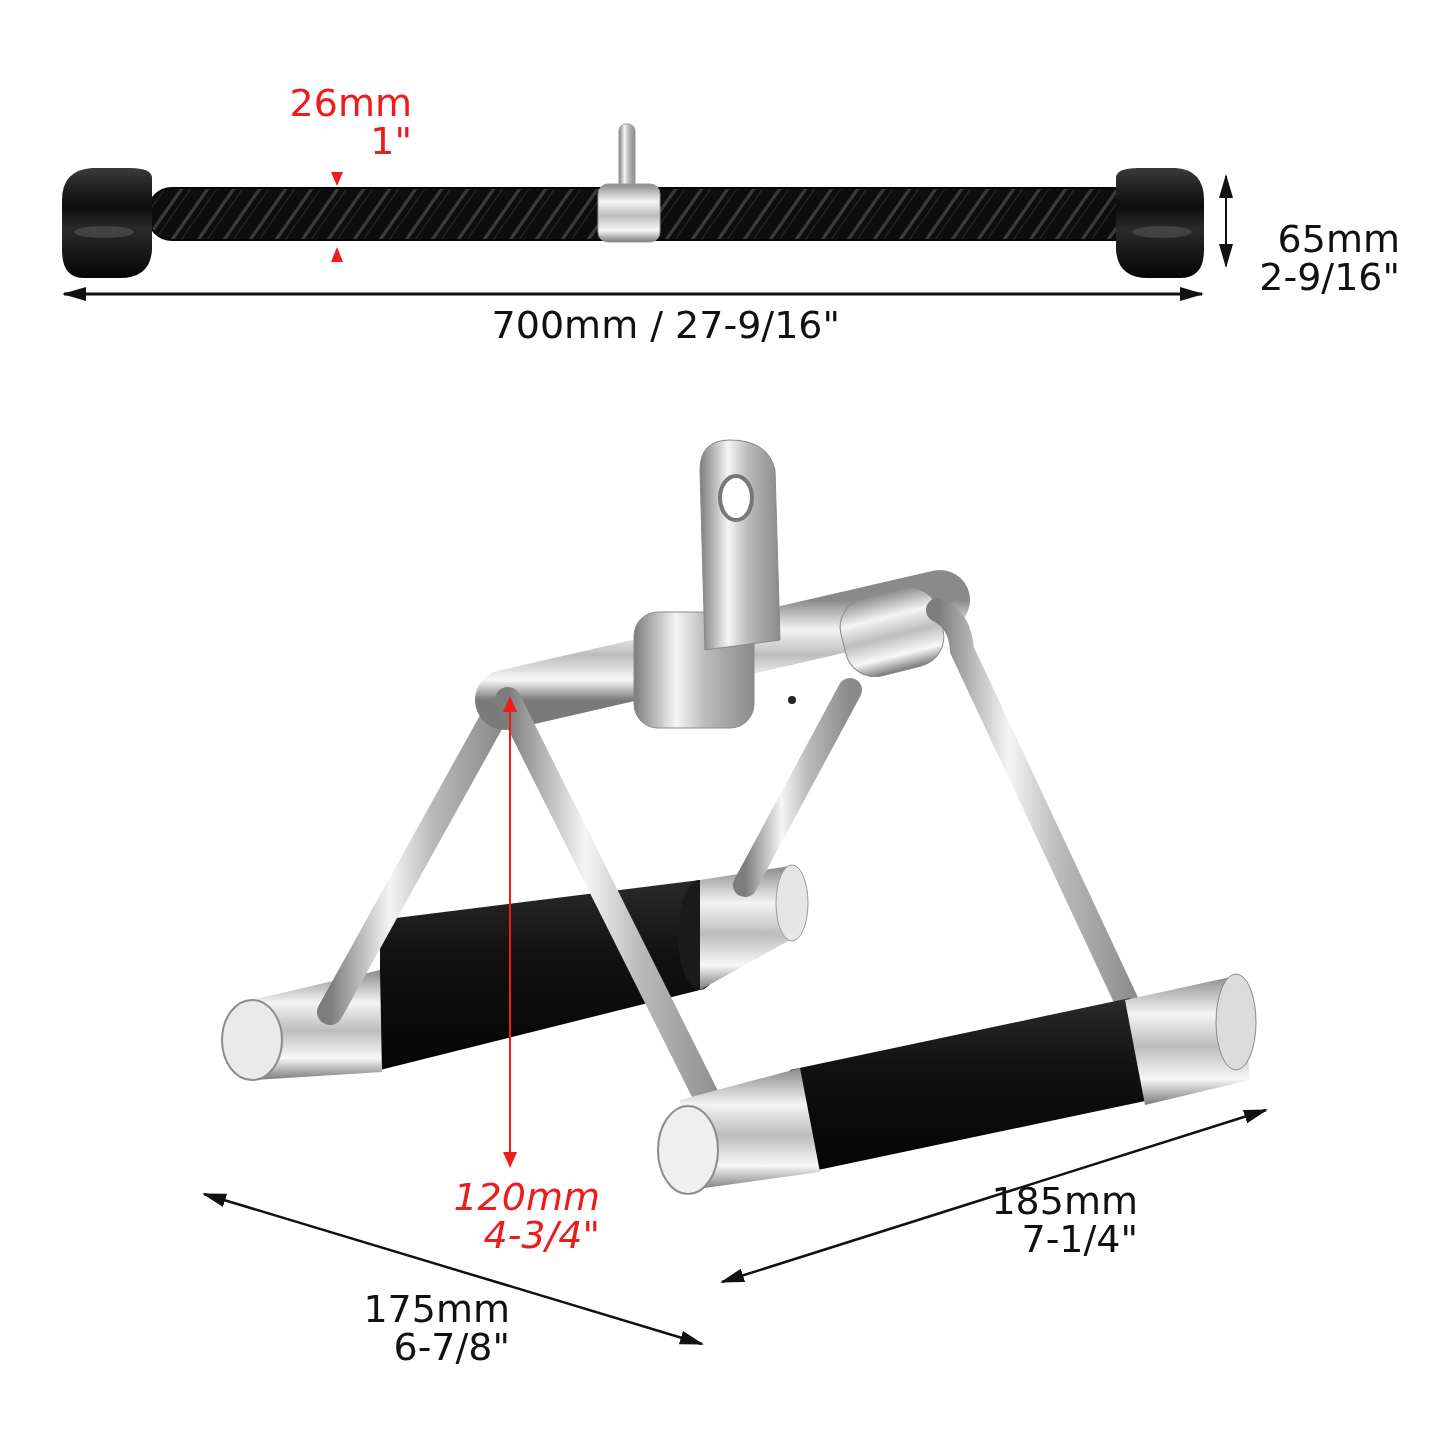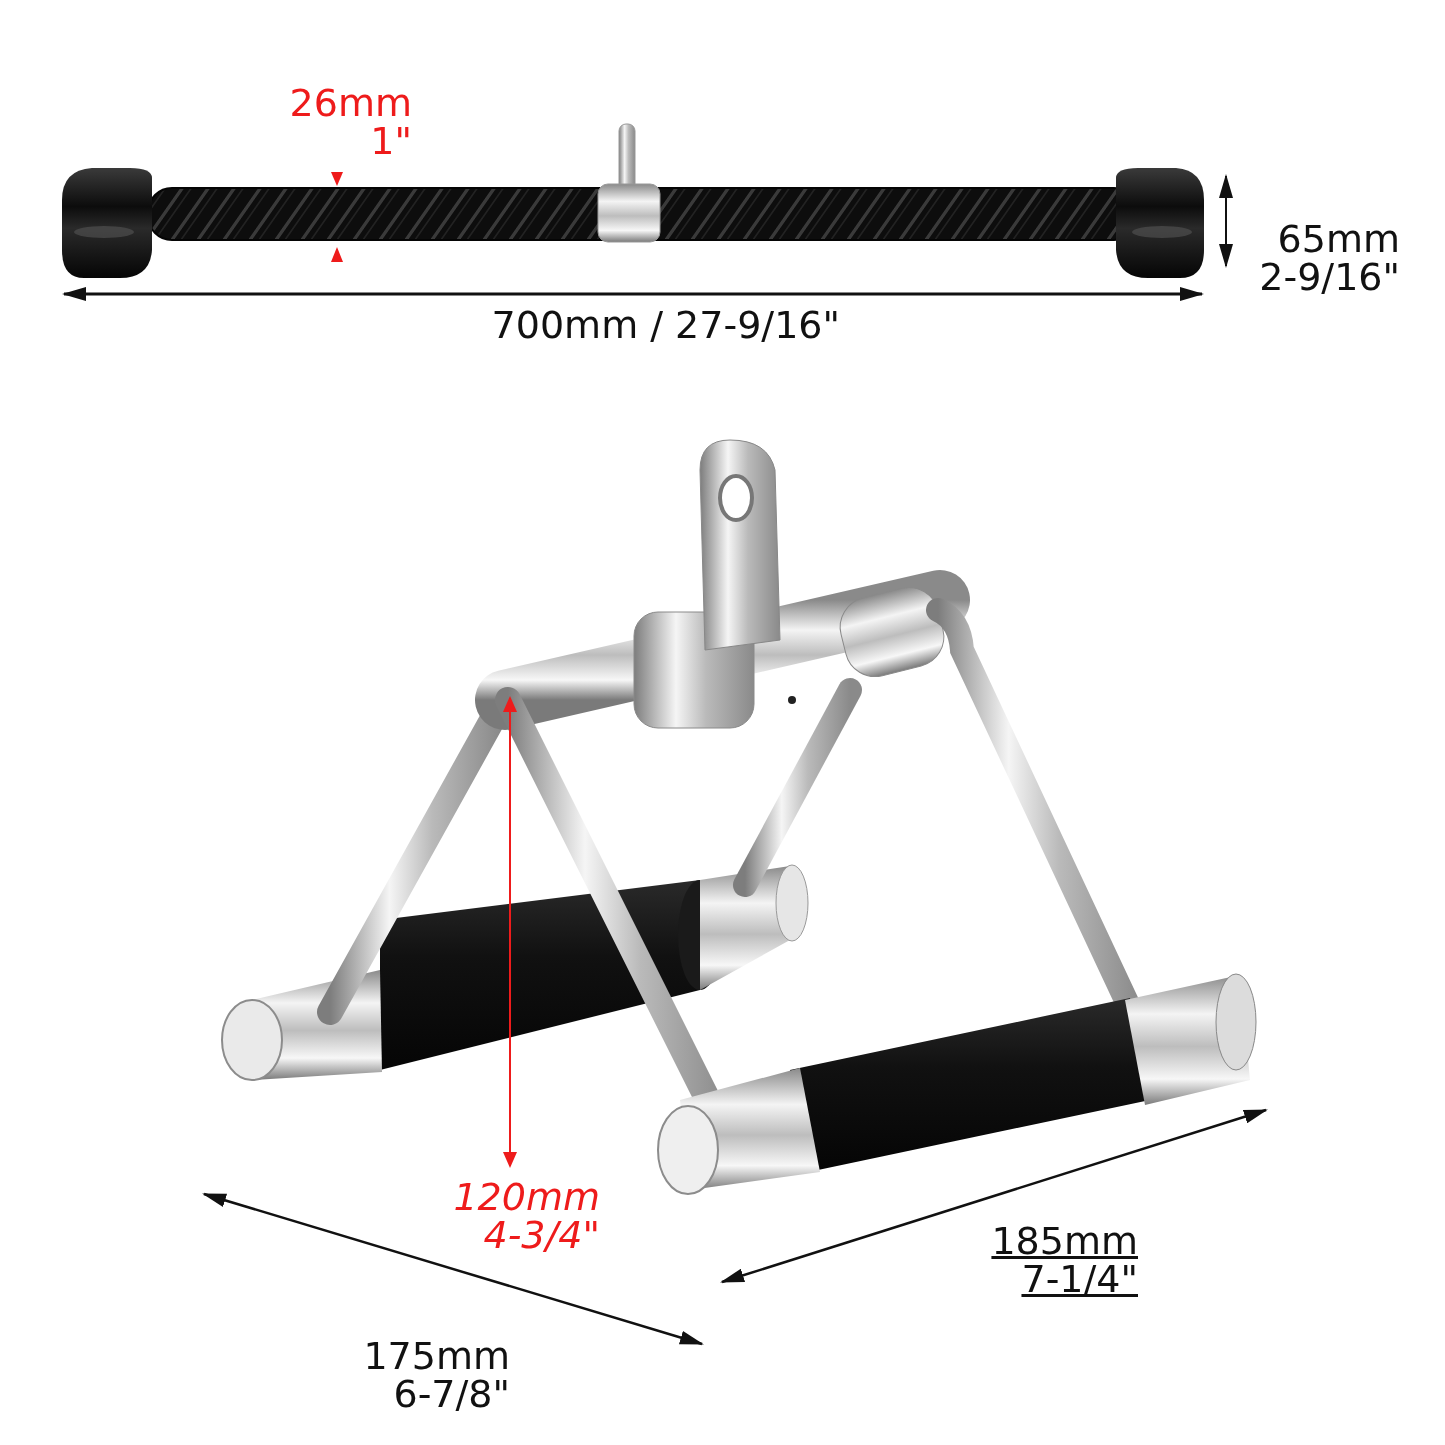--- a/index.html
+++ b/index.html
@@ -141,21 +141,21 @@
 
 <div class="label black lg" style="left:420px; top:306px; width:420px;">
   <span>700mm / 27-9/16"</span>
 </div>
 
 <div class="label red lg" style="left:420px; top:1178px; width:180px;font-style:italic;">
   <span>120mm</span>
   <span>4-3/4"</span>
 </div>
 
-<div class="label black lg" style="left:330px; top:1290px; width:180px;margin-top:47px;">
+<div class="label black lg" style="left:330px; top:1290px; width:180px;">
   <span>175mm</span>
   <span>6-7/8"</span>
 </div>
 
-<div class="label black lg" style="left:958px; top:1222px; width:180px;text-decoration:underline;">
+<div class="label black lg" style="left:958px; top:1182px; width:180px;">
   <span>185mm</span>
   <span>7-1/4"</span>
 </div>
 
 </body></html>

